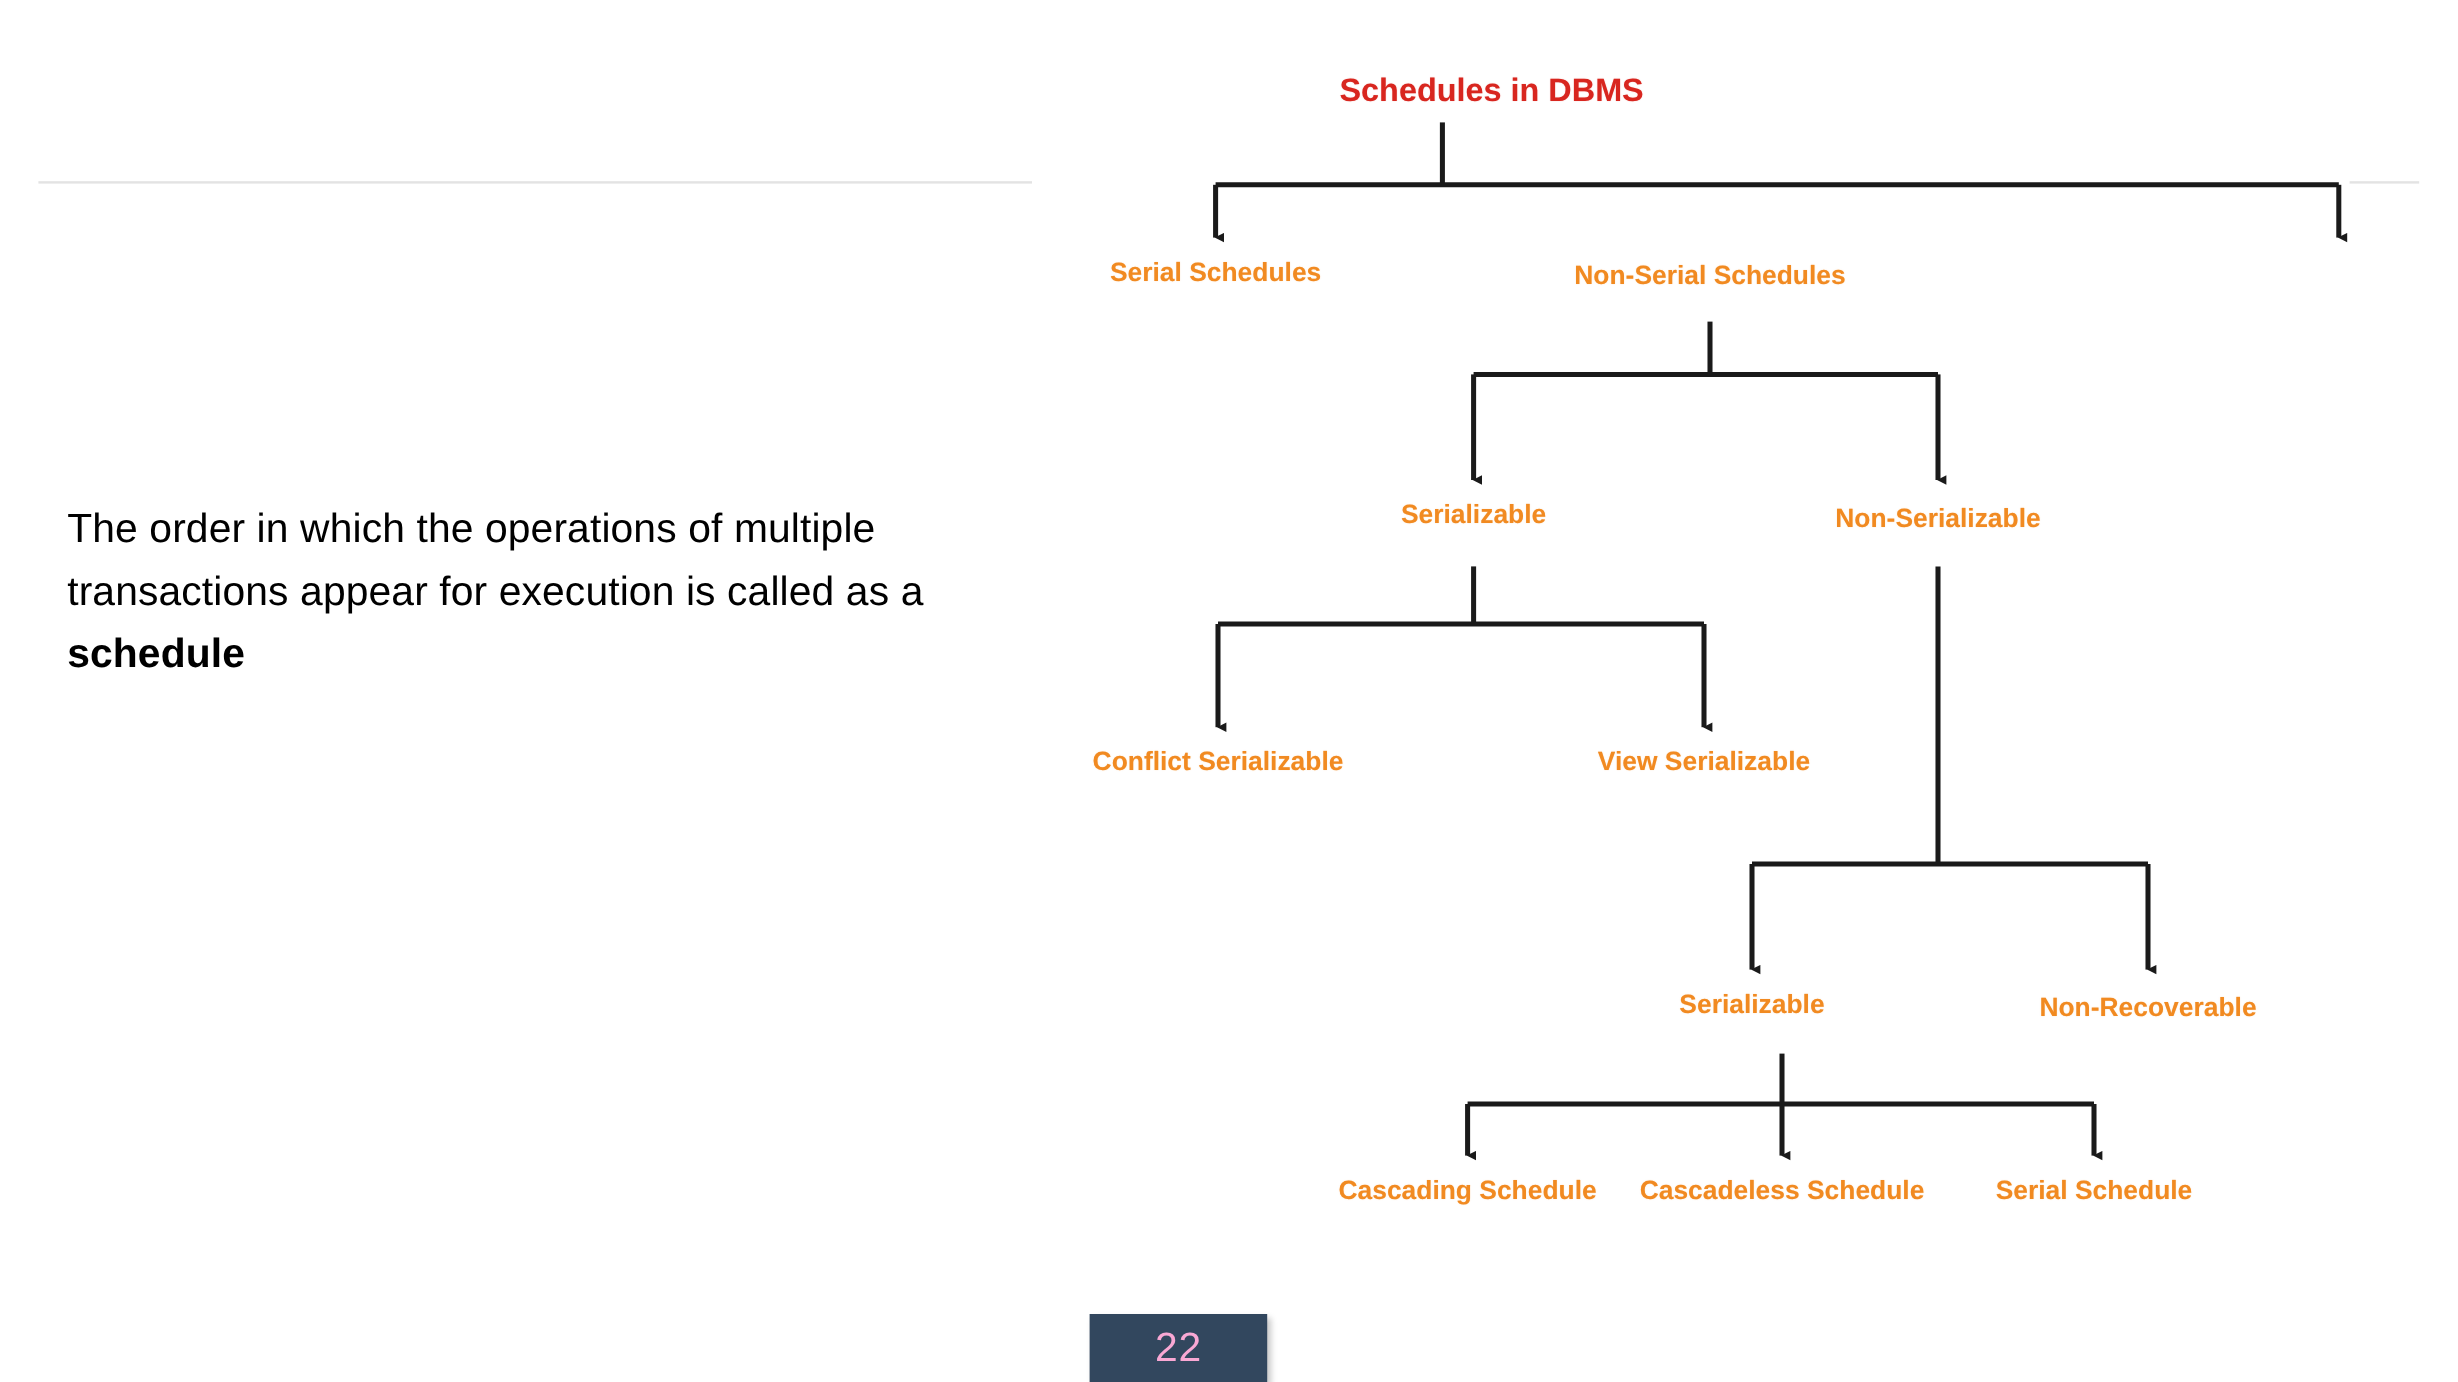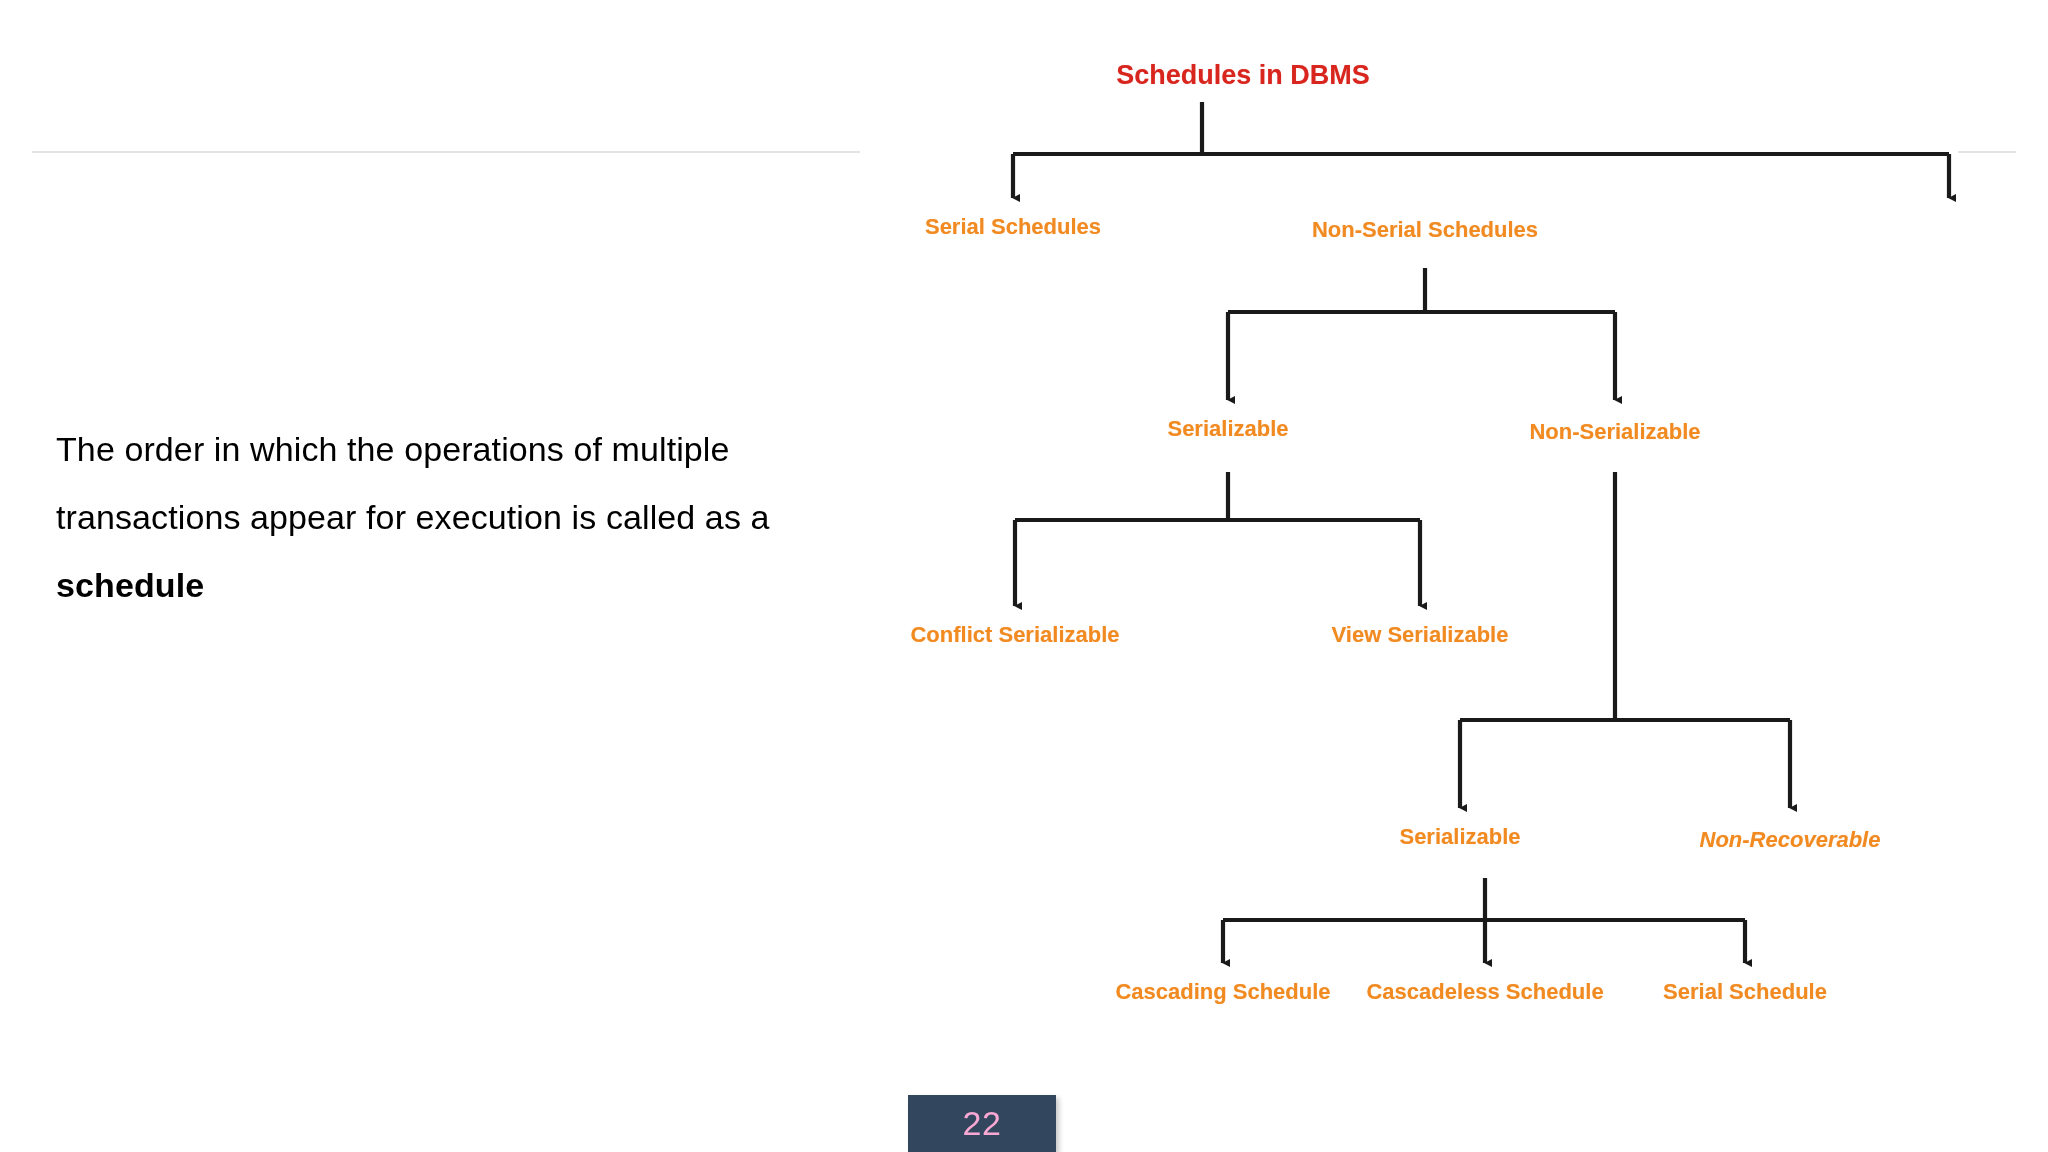--- a/index.html
+++ b/index.html
@@ -35,21 +35,21 @@
   #divider-left  { left: 32px;   top: 151px; width: 828px; }
   #divider-right { left: 1958px; top: 151px; width: 58px;  }
 
   
   #body-text {
     position: absolute;
     left: 56px;
     top: 415px;
     width: 820px;
     font-size: 34px;
-    line-height: 68px;
+    line-height: 52px;
     color: #000000;
     font-family: "Liberation Sans", sans-serif;
     letter-spacing: .1px;
   }
   #body-text .bold { font-weight: bold; }
 
   
   #diagram {
     position: absolute;
     left: 860px;
@@ -155,21 +155,21 @@
     <div class="node-label" style="left:368px; top:396px;">Serializable</div>
 
     <div class="node-label" style="left:755px; top:399px;">Non-Serializable</div>
 
     <div class="node-label" style="left:155px; top:602px;">Conflict Serializable</div>
 
     <div class="node-label" style="left:560px; top:602px;">View Serializable</div>
 
     <div class="node-label" style="left:600px; top:804px;">Serializable</div>
 
-    <div class="node-label" style="left:930px; top:807px;font-style:italic;">Non-Recoverable</div>
+    <div class="node-label" style="left:930px; top:807px;">Non-Recoverable</div>
 
     <div class="node-label" style="left:363px; top:959px;">Cascading Schedule</div>
 
     <div class="node-label" style="left:625px; top:959px;text-align:right;">Cascadeless Schedule</div>
 
     <div class="node-label" style="left:885px; top:959px;">Serial Schedule</div>
   </div>
 
   <div id="page-badge">
     <span>22</span>

